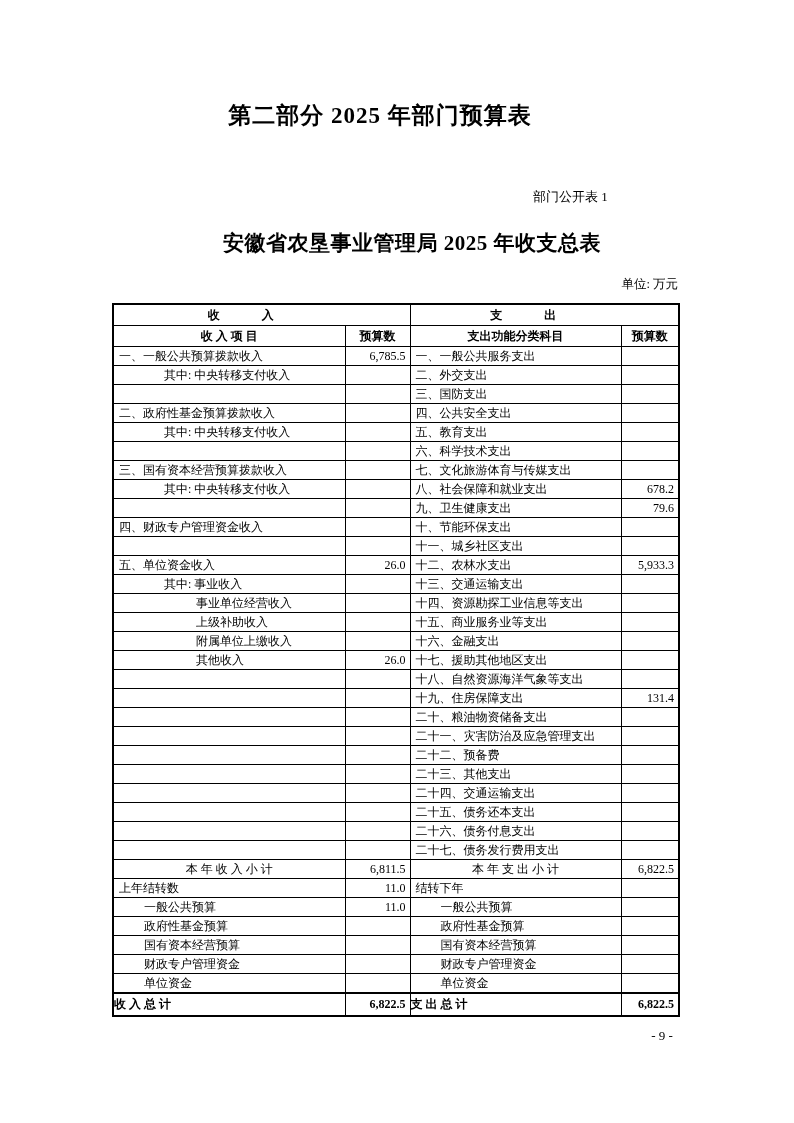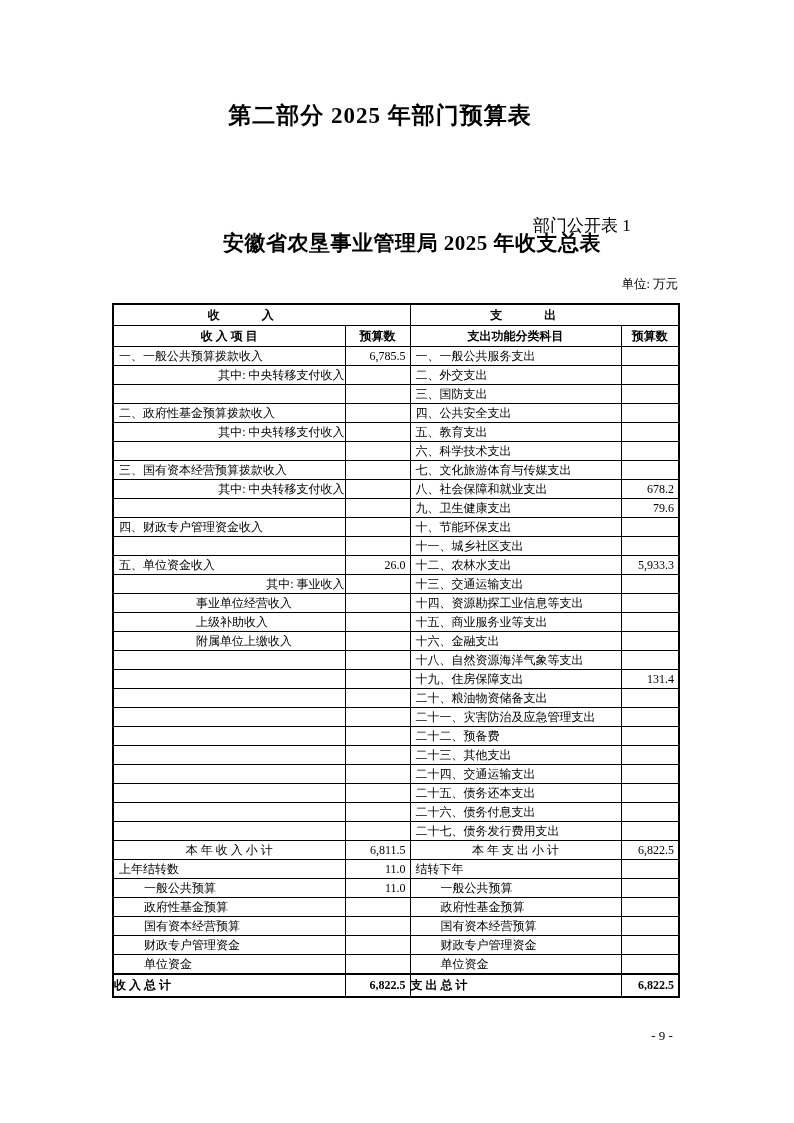--- a/index.html
+++ b/index.html
@@ -11,22 +11,21 @@
     color:#000;
     overflow:hidden;
   }
   .main-title{
     position:absolute;top:100px;left:0;width:760px;
     text-align:center;font-size:23px;font-weight:bold;
     letter-spacing:1px;
   }
   .table-label{
     position:absolute;top:188px;left:533px;
-    font-size:17px;
-    margin-top:26px;
+    font-size:13px;
   }
   .table-title{
     position:absolute;top:229px;left:176px;
     font-size:21px;font-weight:bold;letter-spacing:0.5px;margin-left:47px;
   }
   .unit-note{
     position:absolute;top:276px;right:116px;
     font-size:12.5px;
   }
   table.budget{
@@ -45,21 +44,21 @@
     vertical-align:middle;
     font-weight:normal;
     height:18px;
     line-height:13px;
   }
   tr.hrow th{height:20px;font-weight:bold;text-align:center;}
   th.spread{letter-spacing:42px;padding-left:42px;margin-top:20px;}
   .c-item{text-align:left;}
   .c-val{text-align:right;padding-right:4px !important;}
   .ind-0{padding-left:5px !important;}
-  .ind-1{padding-left:50px !important;text-align:right;}
+  .ind-1{padding-left:50px !important;}
   .ind-2{padding-left:82px !important;}
   .ind-b{padding-left:30px !important;}
   tr.r-subtotal .c-item{text-align:center;padding-left:0 !important;}
   tr.r-total .c-item{text-align:left;padding-left:0 !important;margin-left:38px;}
   tr.r-total td{font-weight:bold;border-top:2px solid #000;height:21px;}
   .page-number{
     position:absolute;top:1028px;left:632px;width:60px;
     text-align:center;font-size:13px;
   }
 </style>
@@ -186,20 +185,26 @@
           <td class="c-item ind-0">十五、商业服务业等支出</td>
           <td class="c-val"></td>
         </tr>
         <tr class="r-body">
           <td class="c-item ind-2">附属单位上缴收入</td>
           <td class="c-val"></td>
           <td class="c-item ind-0">十六、金融支出</td>
           <td class="c-val"></td>
         </tr>
         <tr class="r-body">
+          <td class="c-item ind-2">其他收入</td>
+          <td class="c-val">26.0</td>
+          <td class="c-item ind-0">十七、援助其他地区支出</td>
+          <td class="c-val"></td>
+        </tr>
+        <tr class="r-body">
           <td class="c-item ind-0"></td>
           <td class="c-val"></td>
           <td class="c-item ind-0">十八、自然资源海洋气象等支出</td>
           <td class="c-val"></td>
         </tr>
         <tr class="r-body">
           <td class="c-item ind-0"></td>
           <td class="c-val"></td>
           <td class="c-item ind-0">十九、住房保障支出</td>
           <td class="c-val">131.4</td>

